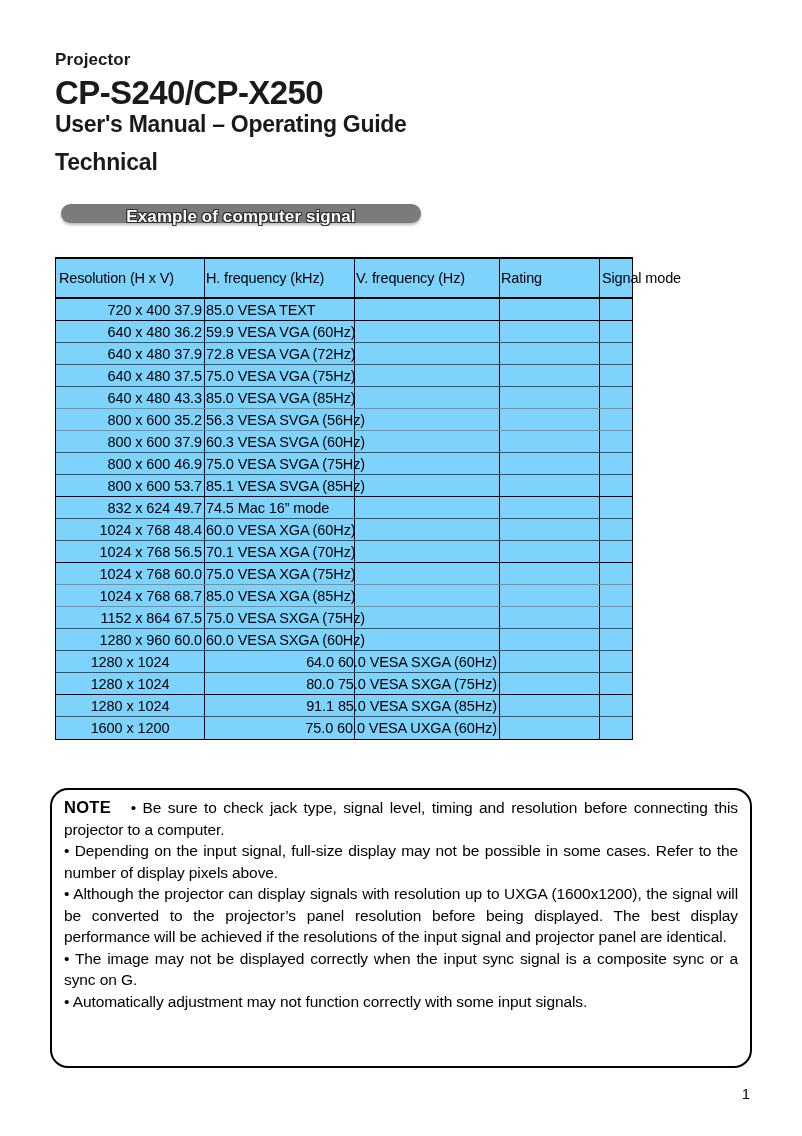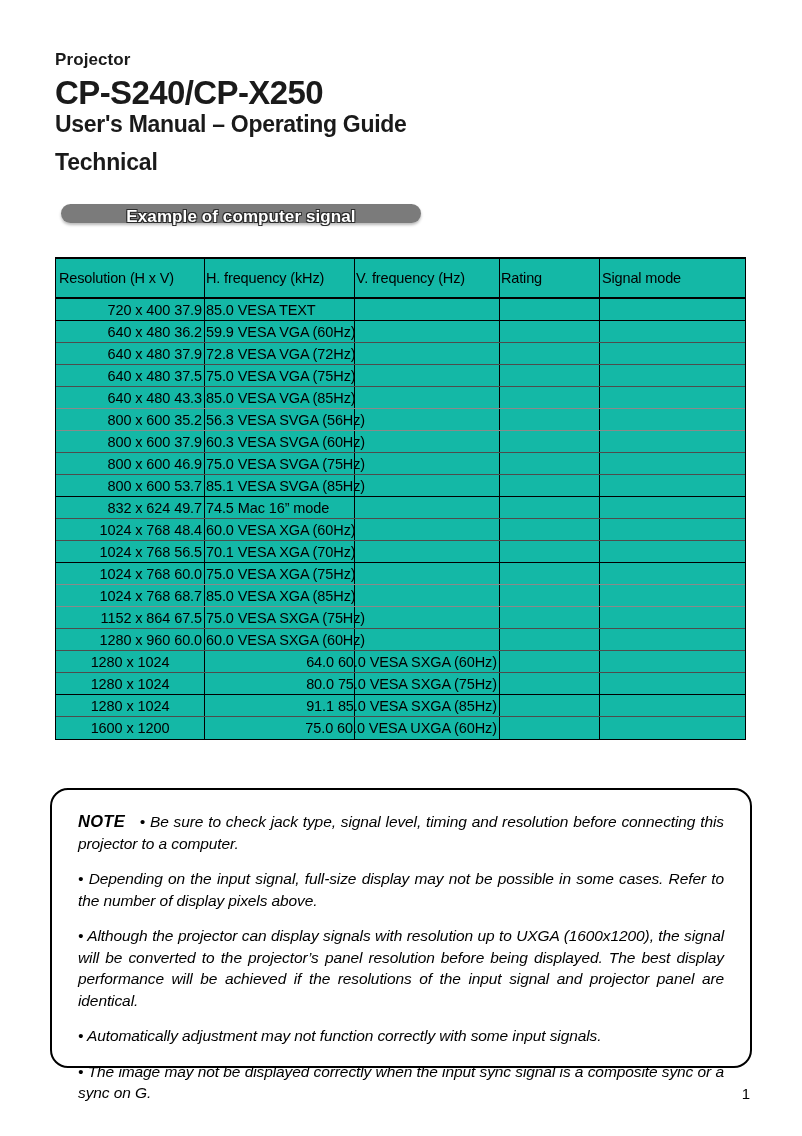--- a/index.html
+++ b/index.html
@@ -87,25 +87,25 @@
        1px -1px 0 #2b2b2b,
       -1px  1px 0 #2b2b2b,
        1px  1px 0 #2b2b2b;
   }
 
   
   .sigtable {
     position: absolute;
     left: 55px;
     top: 257px;
-    width: 691px;
+    width: 578px;
     border: 1.5px solid #000;
     border-top-width: 2px;
     box-sizing: border-box;
-    background: #14b8a6;
+    background: #7dd3fc;
   }
   .sig-row {
     position: relative;
     height: 22px;
     border-bottom: 1px solid #4d4d4d;
     box-sizing: border-box;
   }
   .sig-row.thick  { border-bottom-color: #000; border-bottom-width: 1.6px; }
   .sig-row.light  { border-bottom-color: #8a8a8a; }
   .sig-row.last   { border-bottom: none; }
@@ -195,23 +195,22 @@
     border-radius: 18px;
     box-sizing: border-box;
     background: #fff;
     padding: 7px 12px 6px 12px;
   }
   .note-p {
     font-size: 15.5px;
     line-height: 21.5px;
     text-align: justify;
     text-justify: inter-word;
-    margin: 14px;
-    letter-spacing: -0.1px;
-    font-style: italic;
+    margin: 0;
+    letter-spacing: -0.1px;
   }
   .note-p.nojust { text-align: left; }
   .note-label {
     font-weight: bold;
     font-size: 16.5px;
     letter-spacing: 0.3px;
   }
 
   
   .pagenum {
@@ -334,19 +333,19 @@
         <span class="grp-res-c">1600 x 1200</span>
         <span class="grp-rest-r">75.0 60.0 VESA UXGA (60Hz)</span>
       </div>
 
   </div>
 
   <div class="notebox">
     <p class="note-p"><span class="note-label">NOTE</span>&nbsp;&nbsp;&nbsp;<span>• Be sure to check jack type, signal level, timing and resolution before connecting this projector to a computer.</span></p>
     <p class="note-p">• Depending on the input signal, full-size display may not be possible in some cases. Refer to the number of display pixels above.</p>
     <p class="note-p">• Although the projector can display signals with resolution up to UXGA (1600x1200), the signal will be converted to the projector’s panel resolution before being displayed. The best display performance will be achieved if the resolutions of the input signal and projector panel are identical.</p>
+    <p class="note-p">• The image may not be displayed correctly when the input sync signal is a composite sync or a sync on G.</p>
     <p class="note-p nojust">• Automatically adjustment may not function correctly with some input signals.</p>
-    <p class="note-p">• The image may not be displayed correctly when the input sync signal is a composite sync or a sync on G.</p>
   </div>
 
   <div class="pagenum">1</div>
 
 </div>
 
 </body></html>

